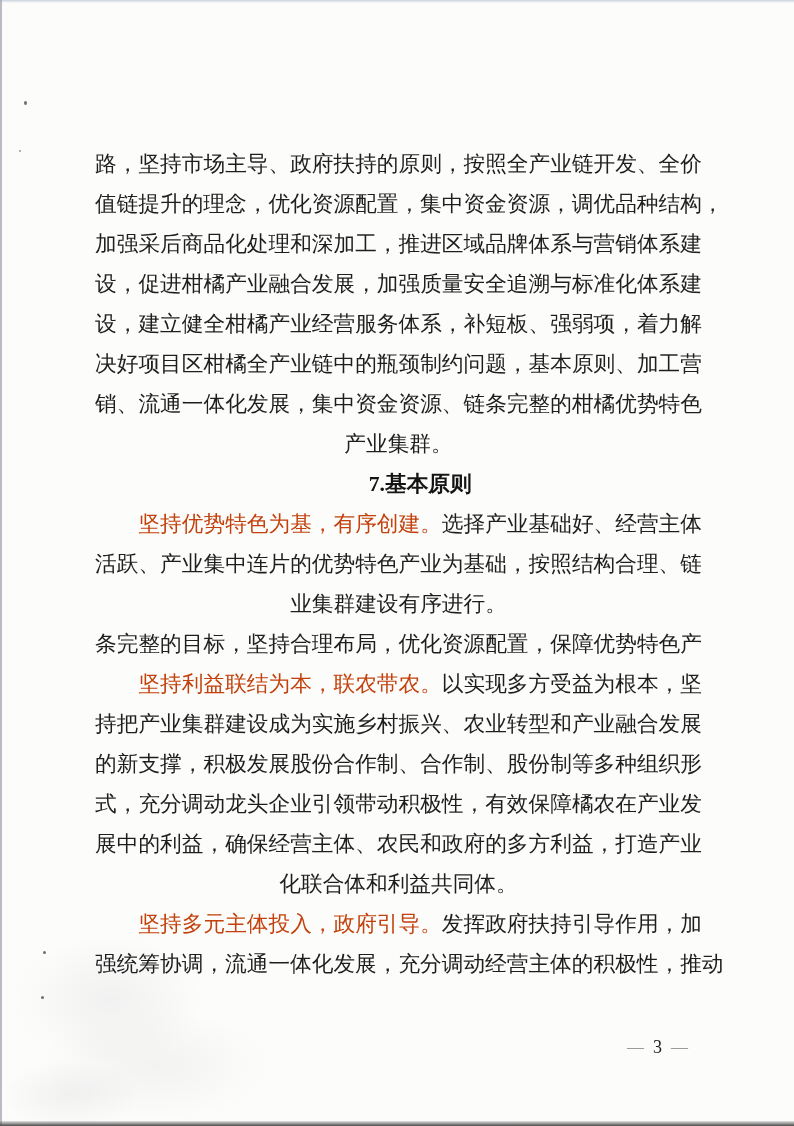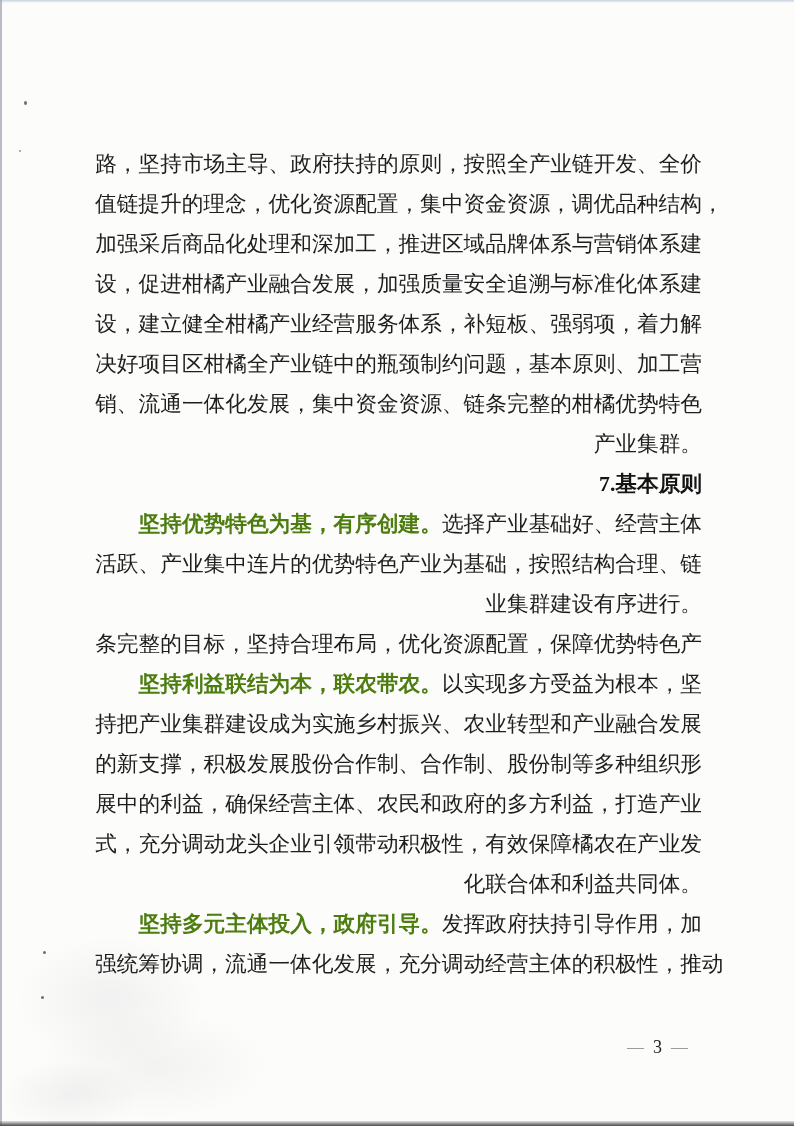--- a/index.html
+++ b/index.html
@@ -46,26 +46,26 @@
     left: 95px;
     top: 144px;
     width: 607px;
     color: var(--text, #1e1e1e);
     font-size: 21.68px;
   }
   .line {
     height: 40px;
     line-height: 40px;
     white-space: nowrap;
-    text-align: right;
+    text-align: center;
     letter-spacing: 0;
   }
   .line-indent { text-indent: 2em; }
   .para.heading .line { font-weight: 700; color: #141414; }
-  .para .line b { font-weight: 700; color: #4d7c0f; }
+  .para .line b { font-weight: 400; color: #c2410c; }
 
   
   .footer {
     position: absolute;
     left: 627px;
     top: 1034px;
     height: 26px;
     display: flex;
     align-items: center;
     gap: 9px;
@@ -108,22 +108,22 @@
       <div class="para body">
         <div class="line line-indent"><b>坚持优势特色为基，有序创建。</b>选择产业基础好、经营主体</div>
         <div class="line">活跃、产业集中连片的优势特色产业为基础，按照结构合理、链</div>
         <div class="line line-final">业集群建设有序进行。</div>
         <div class="line">条完整的目标，坚持合理布局，优化资源配置，保障优势特色产</div>
       </div>
       <div class="para body">
         <div class="line line-indent"><b>坚持利益联结为本，联农带农。</b>以实现多方受益为根本，坚</div>
         <div class="line">持把产业集群建设成为实施乡村振兴、农业转型和产业融合发展</div>
         <div class="line">的新支撑，积极发展股份合作制、合作制、股份制等多种组织形</div>
+        <div class="line">式，充分调动龙头企业引领带动积极性，有效保障橘农在产业发</div>
         <div class="line">展中的利益，确保经营主体、农民和政府的多方利益，打造产业</div>
-        <div class="line">式，充分调动龙头企业引领带动积极性，有效保障橘农在产业发</div>
         <div class="line line-final">化联合体和利益共同体。</div>
       </div>
       <div class="para body">
         <div class="line line-indent"><b>坚持多元主体投入，政府引导。</b>发挥政府扶持引导作用，加</div>
         <div class="line line-final">强统筹协调，流通一体化发展，充分调动经营主体的积极性，推动</div>
       </div>
     </div>
 
   <div class="footer">
     <span class="dash">—</span>

